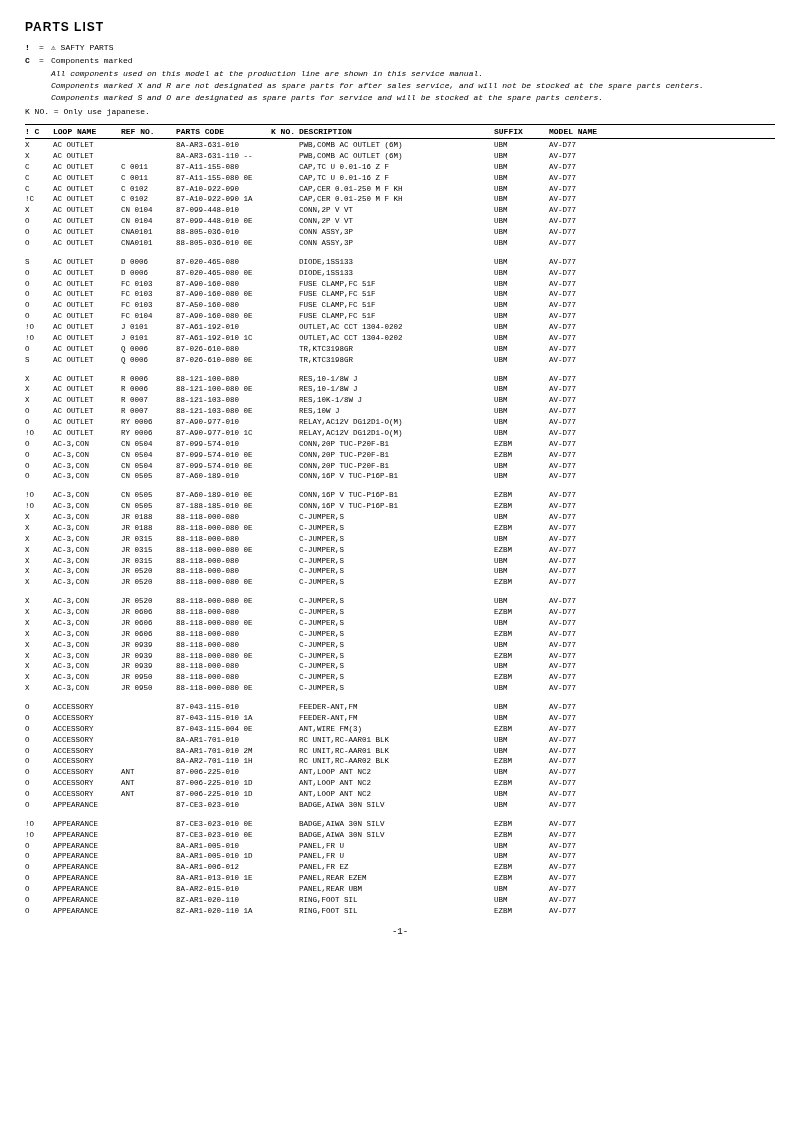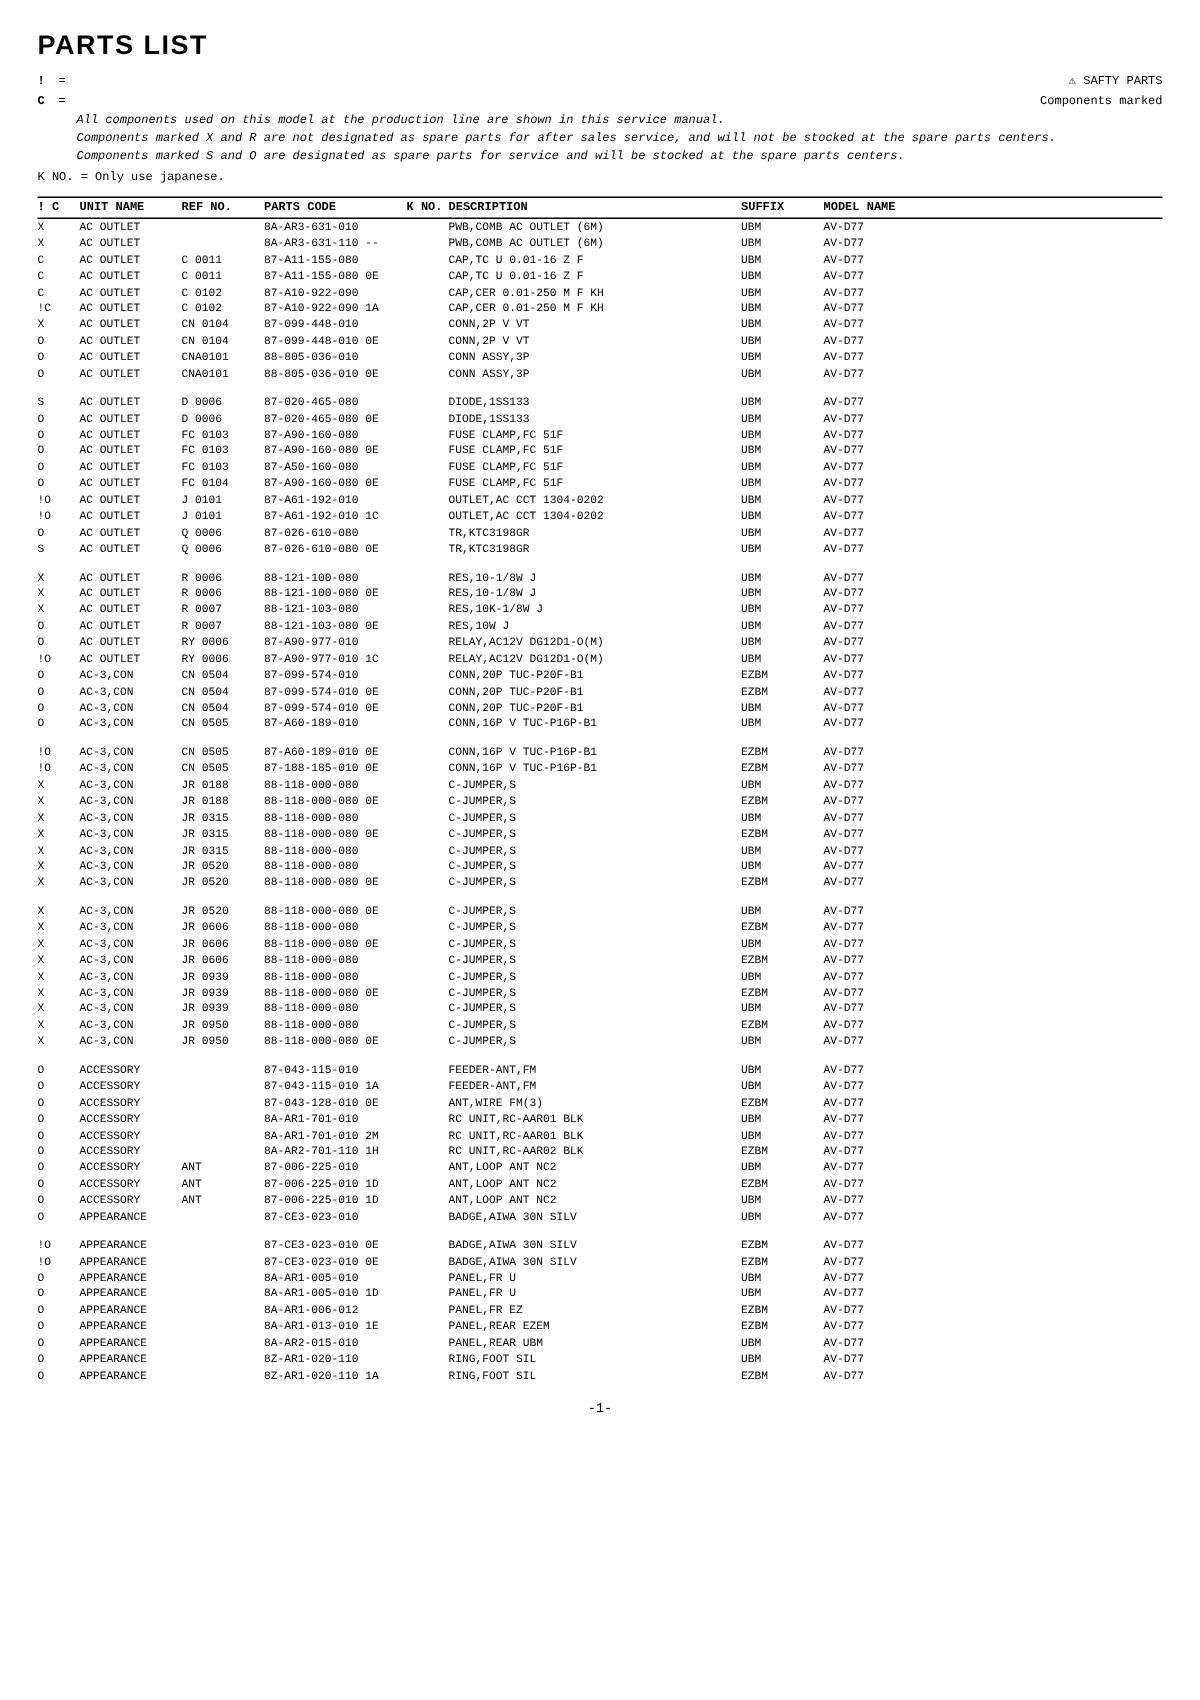--- a/index.html
+++ b/index.html
@@ -6,21 +6,21 @@
     body {
       background: #fff;
       font-family: 'Courier New', Courier, monospace;
       font-size: 8px;
       color: #000;
       padding: 20px 25px;
       width: 800px;
       min-height: 1133px;
     }
     h1 {
-      font-size: 18px;
+      font-size: 12px;
       font-weight: bold;
       font-family: Arial, sans-serif;
       margin-bottom: 8px;
       letter-spacing: 1px;
     }
     .legend {
       margin-bottom: 6px;
       font-size: 8px;
       line-height: 1.5;
     }
@@ -33,21 +33,20 @@
       width: 14px;
       flex-shrink: 0;
       font-weight: bold;
     }
     .legend-eq {
       width: 12px;
       flex-shrink: 0;
     }
     .legend-val {
       flex: 1;
-      text-align: right;
     }
     .legend-indent {
       margin-left: 26px;
       line-height: 1.5;
       margin-bottom: 2px;
       font-style: italic;
     }
     .table-header {
       display: flex;
       border-top: 1px solid #000;
@@ -99,21 +98,21 @@
   <div class="legend-indent">
     <div>All components used on this model at the production line are shown in this service manual.</div>
     <div>Components marked X and R are not designated as spare parts for after sales service, and will not be stocked at the spare parts centers.</div>
     <div>Components marked S and O are designated as spare parts for service and will be stocked at the spare parts centers.</div>
   </div>
   <div style="margin-bottom:0;">K NO. = Only use japanese.</div>
 </div>
 
 <div class="table-header">
   <span class="col-ic">! C</span>
-  <span class="col-unit">UNIT NAME</span>
+  <span class="col-unit">LOOP NAME</span>
   <span class="col-ref">REF NO.</span>
   <span class="col-parts">PARTS CODE</span>
   <span class="col-kno">K NO.</span>
   <span class="col-desc">DESCRIPTION</span>
   <span class="col-suffix">SUFFIX</span>
   <span class="col-model">MODEL NAME</span>
 </div>
 
 <div id="parts-table">
     <div class="parts-row">
@@ -618,21 +617,21 @@
     <span class="col-parts">87-043-115-010 1A</span>
     <span class="col-kno"></span>
     <span class="col-desc">FEEDER-ANT,FM</span>
     <span class="col-suffix">UBM</span>
     <span class="col-model">AV-D77</span>
   </div>
     <div class="parts-row">
     <span class="col-ic">O</span>
     <span class="col-unit">ACCESSORY</span>
     <span class="col-ref"></span>
-    <span class="col-parts">87-043-128-010 0E</span>
+    <span class="col-parts">87-043-115-004 0E</span>
     <span class="col-kno"></span>
     <span class="col-desc">ANT,WIRE FM(3)</span>
     <span class="col-suffix">EZBM</span>
     <span class="col-model">AV-D77</span>
   </div>
     <div class="parts-row">
     <span class="col-ic">O</span>
     <span class="col-unit">ACCESSORY</span>
     <span class="col-ref"></span>
     <span class="col-parts">8A-AR1-701-010</span>

